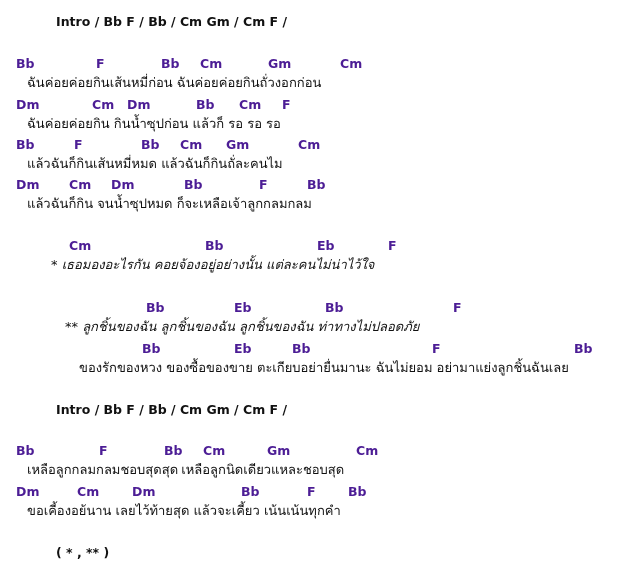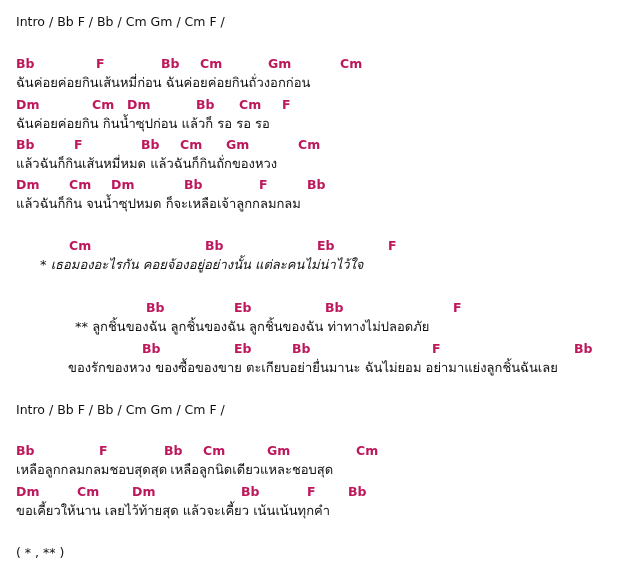--- a/index.html
+++ b/index.html
@@ -1,20 +1,20 @@
 <!DOCTYPE html>
 <html><head>
   <meta charset="utf-8">
   <style>
     html, body { margin: 0; padding: 0; background: #ffffff; }
     body { width: 620px; height: 580px; position: relative; overflow: hidden;
            font-family: "DejaVu Sans", "Liberation Sans", sans-serif; color: #111; }
-    .chord { position: absolute; font-weight: bold; font-size: 12.5px; line-height: 16px; color: #be185d; }
-    .lyric { position: absolute; font-size: 13px; line-height: 18px; color: #111; }
-    .hdr { position: absolute; font-weight: normal; font-size: 12.5px; line-height: 16px; }
+    .chord { position: absolute; font-weight: bold; font-size: 12.5px; line-height: 16px; color: #4c1d95; }
+    .lyric { position: absolute; font-size: 13px; line-height: 18px; color: #111; margin-left: 11px; }
+    .hdr { position: absolute; font-weight: bold; font-size: 12.5px; line-height: 16px; margin-left: 40px; }
   </style>
 </head>
 <body>
 
 <div>
 
   <div class="hdr" style="left:16px;top:14px;">Intro  / Bb F / Bb / Cm Gm / Cm F /</div>
 
   <span class="chord" style="left:16px;top:56px;">Bb</span>
   <span class="chord" style="left:96px;top:56px;">F</span>
@@ -31,41 +31,41 @@
   <span class="chord" style="left:239px;top:97px;">Cm</span>
   <span class="chord" style="left:282px;top:97px;">F</span>
   <span class="lyric" style="left:16px;top:115px;">ฉันค่อยค่อยกิน กินน้ำซุปก่อน แล้วก็ รอ รอ รอ</span>
 
   <span class="chord" style="left:16px;top:137px;">Bb</span>
   <span class="chord" style="left:74px;top:137px;">F</span>
   <span class="chord" style="left:141px;top:137px;">Bb</span>
   <span class="chord" style="left:180px;top:137px;">Cm</span>
   <span class="chord" style="left:226px;top:137px;">Gm</span>
   <span class="chord" style="left:298px;top:137px;">Cm</span>
-  <span class="lyric" style="left:16px;top:155px;">แล้วฉันก็กินเส้นหมี่หมด   แล้วฉันก็กินถั่กของหวง</span>
+  <span class="lyric" style="left:16px;top:155px;">แล้วฉันก็กินเส้นหมี่หมด   แล้วฉันก็กินถั่ละคนไม</span>
 
   <span class="chord" style="left:16px;top:177px;">Dm</span>
   <span class="chord" style="left:69px;top:177px;">Cm</span>
   <span class="chord" style="left:111px;top:177px;">Dm</span>
   <span class="chord" style="left:184px;top:177px;">Bb</span>
   <span class="chord" style="left:259px;top:177px;">F</span>
   <span class="chord" style="left:307px;top:177px;">Bb</span>
   <span class="lyric" style="left:16px;top:195px;text-align:center;">แล้วฉันก็กิน จนน้ำซุปหมด ก็จะเหลือเจ้าลูกกลมกลม</span>
 
   <span class="chord" style="left:69px;top:238px;">Cm</span>
   <span class="chord" style="left:205px;top:238px;">Bb</span>
   <span class="chord" style="left:317px;top:238px;">Eb</span>
   <span class="chord" style="left:388px;top:238px;">F</span>
   <span class="lyric" style="left:40px;top:256px;font-style:italic;">* เธอมองอะไรกัน คอยจ้องอยู่อย่างนั้น แต่ละคนไม่น่าไว้ใจ</span>
 
   <span class="chord" style="left:146px;top:300px;">Bb</span>
   <span class="chord" style="left:234px;top:300px;">Eb</span>
   <span class="chord" style="left:325px;top:300px;">Bb</span>
   <span class="chord" style="left:453px;top:300px;">F</span>
-  <span class="lyric" style="left:75px;top:318px;">** ลูกชิ้นของฉัน ลูกชิ้นของฉัน ลูกชิ้นของฉัน ท่าทางไม่ปลอดภัย</span>
+  <span class="lyric" style="left:54px;top:318px;font-style:italic;">** ลูกชิ้นของฉัน ลูกชิ้นของฉัน ลูกชิ้นของฉัน ท่าทางไม่ปลอดภัย</span>
 
   <span class="chord" style="left:142px;top:341px;">Bb</span>
   <span class="chord" style="left:234px;top:341px;">Eb</span>
   <span class="chord" style="left:292px;top:341px;">Bb</span>
   <span class="chord" style="left:432px;top:341px;">F</span>
   <span class="chord" style="left:574px;top:341px;">Bb</span>
   <span class="lyric" style="left:68px;top:359px;">ของรักของหวง ของซื้อของขาย ตะเกียบอย่ายื่นมานะ ฉันไม่ยอม อย่ามาแย่งลูกชิ้นฉันเลย</span>
 
   <div class="hdr" style="left:16px;top:402px;">Intro / Bb F / Bb / Cm Gm / Cm F /</div>
 
@@ -76,17 +76,17 @@
   <span class="chord" style="left:267px;top:443px;">Gm</span>
   <span class="chord" style="left:356px;top:443px;">Cm</span>
   <span class="lyric" style="left:16px;top:461px;font-family:Liberation Serif, serif;">เหลือลูกกลมกลมชอบสุดสุด  เหลือลูกนิดเดียวแหละชอบสุด</span>
 
   <span class="chord" style="left:16px;top:484px;">Dm</span>
   <span class="chord" style="left:77px;top:484px;">Cm</span>
   <span class="chord" style="left:132px;top:484px;">Dm</span>
   <span class="chord" style="left:241px;top:484px;">Bb</span>
   <span class="chord" style="left:307px;top:484px;">F</span>
   <span class="chord" style="left:348px;top:484px;">Bb</span>
-  <span class="lyric" style="left:16px;top:502px;">ขอเคี้ยวให้นาน เลยไว้ท้ายสุด แล้วจะเคี้ยว เน้นเน้นทุกคำ</span>
+  <span class="lyric" style="left:16px;top:502px;">ขอเคี้องอย้นาน เลยไว้ท้ายสุด แล้วจะเคี้ยว เน้นเน้นทุกคำ</span>
 
   <div class="hdr" style="left:16px;top:545px;">( * , ** )</div>
 
 </div>
 
 </body></html>

